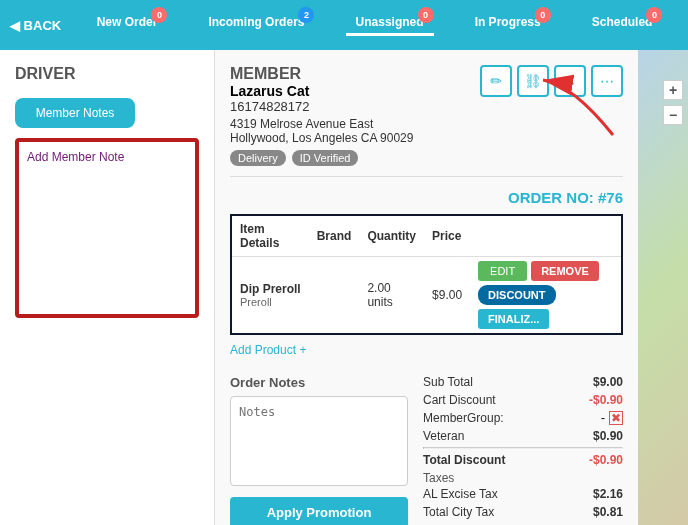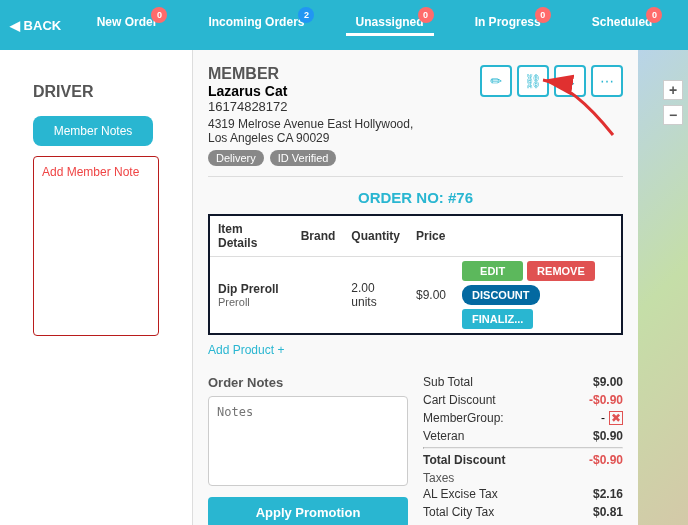--- a/index.html
+++ b/index.html
@@ -60,48 +60,48 @@
     }
 
     
     .main-content {
       display: flex;
       height: 475px;
     }
 
     
     .driver-panel {
-      width: 193px;
+      width: 215px;
       background: white;
       border-right: 1px solid #ddd;
-      padding: 33px;
+      padding: 15px;
       flex-shrink: 0;
     }
     .section-title {
       font-size: 16px;
       font-weight: bold;
       color: #555;
       margin-bottom: 15px;
     }
     .member-notes-btn {
       background: #29b6d1;
       color: white;
       border: none;
       padding: 8px 15px;
       border-radius: 8px;
       cursor: pointer;
       font-size: 12px;
       width: 120px;
       margin-bottom: 10px;
     }
     .member-note-area {
-      border: 1px solid #b91c1c;
+      border: 4px solid #b91c1c;
       border-radius: 4px;
       padding: 8px;
-      color: #ef4444;
+      color: #701a75;
       font-size: 12px;
       height: 180px;
       cursor: pointer;
     }
 
     
     .order-panel {
       flex: 1;
       background: #f9f9f9;
       padding: 15px;
@@ -151,21 +151,21 @@
       cursor: pointer;
       display: flex;
       align-items: center;
       justify-content: center;
       font-size: 14px;
     }
 
     
     .order-header {
       display: flex;
-      justify-content: center;
+      justify-content: flex-end;
       align-items: center;
       margin: 12px 0 8px 0;
     }
     .order-no {
       color: #29b6d1;
       font-weight: bold;
       font-size: 15px;
     }
     .order-actions { display: flex; gap: 8px; }
     .btn-finalize-all {
@@ -209,25 +209,25 @@
       font-size: 12px;
       color: #333;
     }
     .order-table .item-name { font-weight: bold; }
     .order-table .item-sub { color: #666; font-size: 11px; }
 
     .btn-edit {
       background: #5cb85c;
       color: white;
       border: none;
-      padding: 4px 18px;
+      padding: 4px 12px;
       border-radius: 3px;
       cursor: pointer;
       font-size: 11px;
-      font-weight: bold;
+      font-weight: normal;
     }
     .btn-remove {
       background: #e05252;
       color: white;
       border: none;
       padding: 4px 10px;
       border-radius: 3px;
       cursor: pointer;
       font-size: 11px;
       font-weight: bold;

